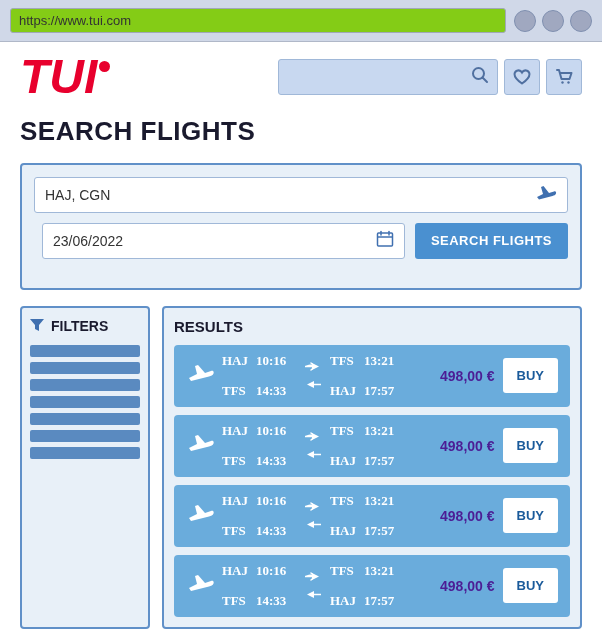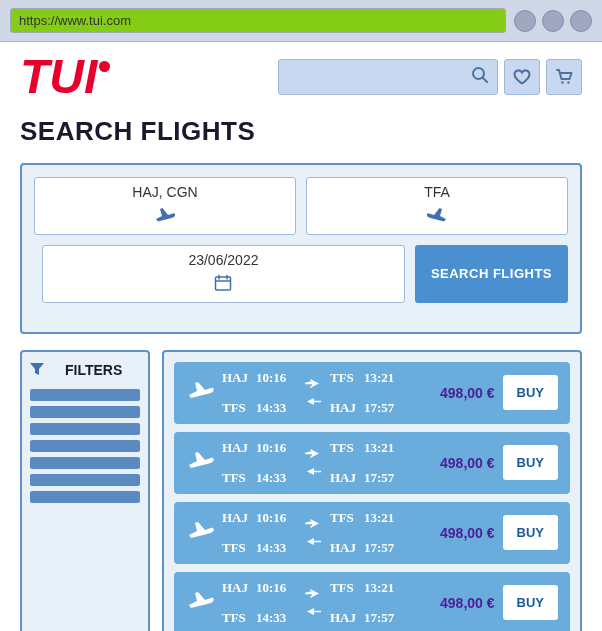--- a/index.html
+++ b/index.html
@@ -117,21 +117,20 @@
       padding-left: 8px;
     }
     .form-field {
       background: white;
       border: 1px solid #a0b8d8;
       border-radius: 3px;
       display: flex;
       align-items: center;
       padding: 6px 10px;
       gap: 6px;
-      flex-direction: column;
     }
     .form-field-text {
       font-size: 14px;
       color: #333;
       flex: 1;
     }
     .field-icon {
       color: #4070b0;
       font-size: 16px;
       flex-shrink: 0;
@@ -164,21 +163,21 @@
       width: 130px;
       flex-shrink: 0;
       border: 2px solid #6090c8;
       border-radius: 4px;
       background: #e8f0f8;
       padding: 10px 8px;
     }
     .filters-title {
       display: flex;
       align-items: center;
-      gap: 21px;
+      gap: 7px;
       font-size: 14px;
       font-weight: bold;
       color: #1a1a2e;
       margin-bottom: 10px;
     }
     .filter-bar {
       background: #5a8ac0;
       height: 12px;
       border-radius: 2px;
       margin-bottom: 5px;
@@ -318,28 +317,20 @@
 
       <div class="form-field origin-field">
         <span class="form-field-text">HAJ, CGN</span>
         <span class="field-icon">
           <svg width="22" height="18" viewBox="0 0 22 18" fill="none">
             <path d="M2 13L8 10L6 3L8.5 2L14 9L19 7.5C20.5 7 21.5 8 21 9.5C20.5 11 19 11.5 17.5 12L4 15.5L2 13Z" fill="#4070b0"></path>
           </svg>
         </span>
       </div>
 
-      <div class="form-field dest-field">
-        <span class="form-field-text">TFA</span>
-        <span class="field-icon">
-          <svg width="22" height="18" viewBox="0 0 22 18" fill="none">
-            <path d="M20 13L14 10L16 3L13.5 2L8 9L3 7.5C1.5 7 0.5 8 1 9.5C1.5 11 3 11.5 4.5 12L18 15.5L20 13Z" fill="#4070b0"></path>
-          </svg>
-        </span>
-      </div>
 
     </div>
     <div class="form-row">
 
       <div class="form-field date-field">
         <span class="form-field-text">23/06/2022</span>
         <span class="field-icon">
           <svg width="18" height="18" viewBox="0 0 18 18" fill="none">
             <rect x="1.5" y="3" width="15" height="13" rx="1" stroke="#4070b0" stroke-width="1.5" fill="none"></rect>
             <line x1="5" y1="1.5" x2="5" y2="5" stroke="#4070b0" stroke-width="1.5" stroke-linecap="round"></line>
@@ -368,20 +359,21 @@
       <div class="filter-bar"></div>
       <div class="filter-bar"></div>
       <div class="filter-bar"></div>
       <div class="filter-bar"></div>
       <div class="filter-bar"></div>
       <div class="filter-bar"></div>
       <div class="filter-bar"></div>
     </div>
 
     <div class="results-panel">
+      <div class="results-title">RESULTS</div>
 
       <div id="flight-list">
           <div class="flight-card">
     <span class="plane-icon">
       <svg width="28" height="22" viewBox="0 0 28 22" fill="none">
         <path d="M3 16L11 12L9 4L12 3L19 11L25 9C27 8.3 28.2 9.5 27.5 11.5C26.8 13.5 25 14 23 14.5L5 19L3 16Z" fill="white"></path>
       </svg>
     </span>
     <div class="flight-segment">
       <div class="flight-row">

